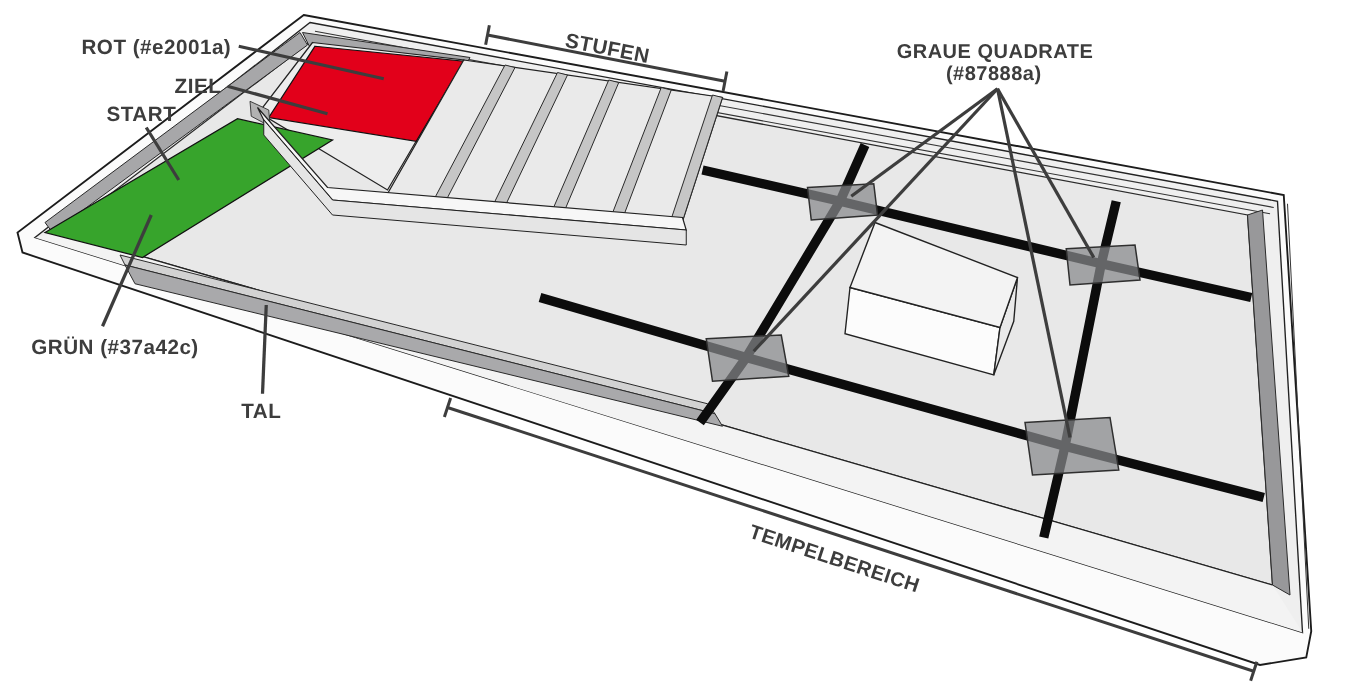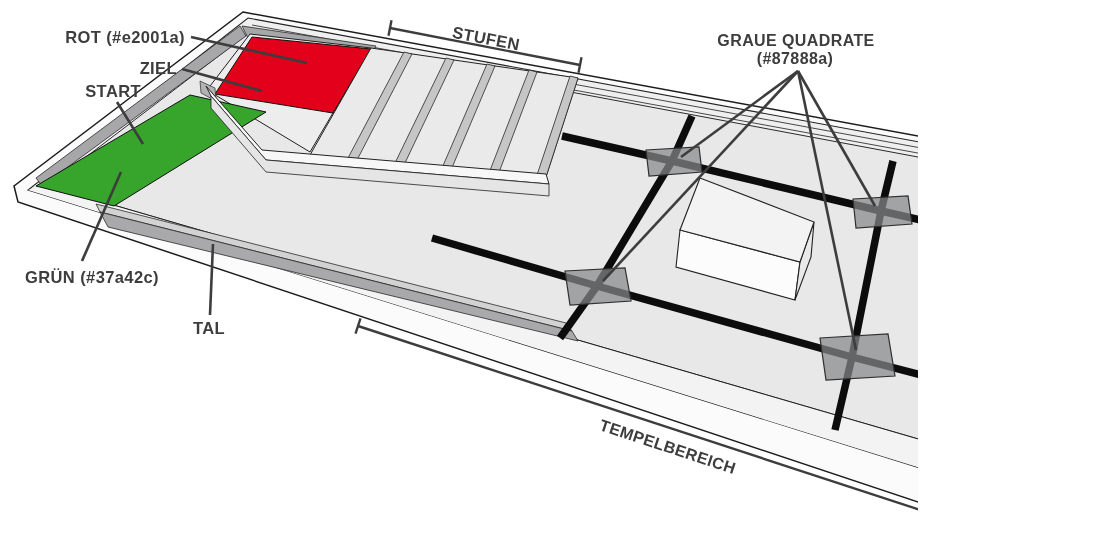--- a/index.html
+++ b/index.html
@@ -1,16 +1,16 @@
 <!DOCTYPE html>
 <html><head>
 <meta charset="utf-8">
 <style>
   html,body{margin:0;padding:0;background:#ffffff;}
-  .stage{position:relative;width:918px;height:560px;background:#ffffff;overflow:hidden;}
+  .stage{position:relative;width:1093px;height:560px;background:#ffffff;overflow:hidden;}
   svg{display:block;width:1093px;height:560px;}
   text{font-family:"Liberation Sans","DejaVu Sans",sans-serif;font-weight:700;fill:#3d3d3d;letter-spacing:0.4px;}
   .lbl{font-size:16.5px;}
   .lbl-sm{font-size:16px;}
   .leader{stroke:#3d3d3d;stroke-width:2.6;fill:none;}
   .dim{stroke:#3d3d3d;stroke-width:2.4;fill:none;}
   .edge{stroke:#222222;stroke-width:1;fill:none;}
   .path-black{stroke:#0c0c0c;stroke-width:7.5;fill:none;stroke-linejoin:round;}
 </style>
 </head>

